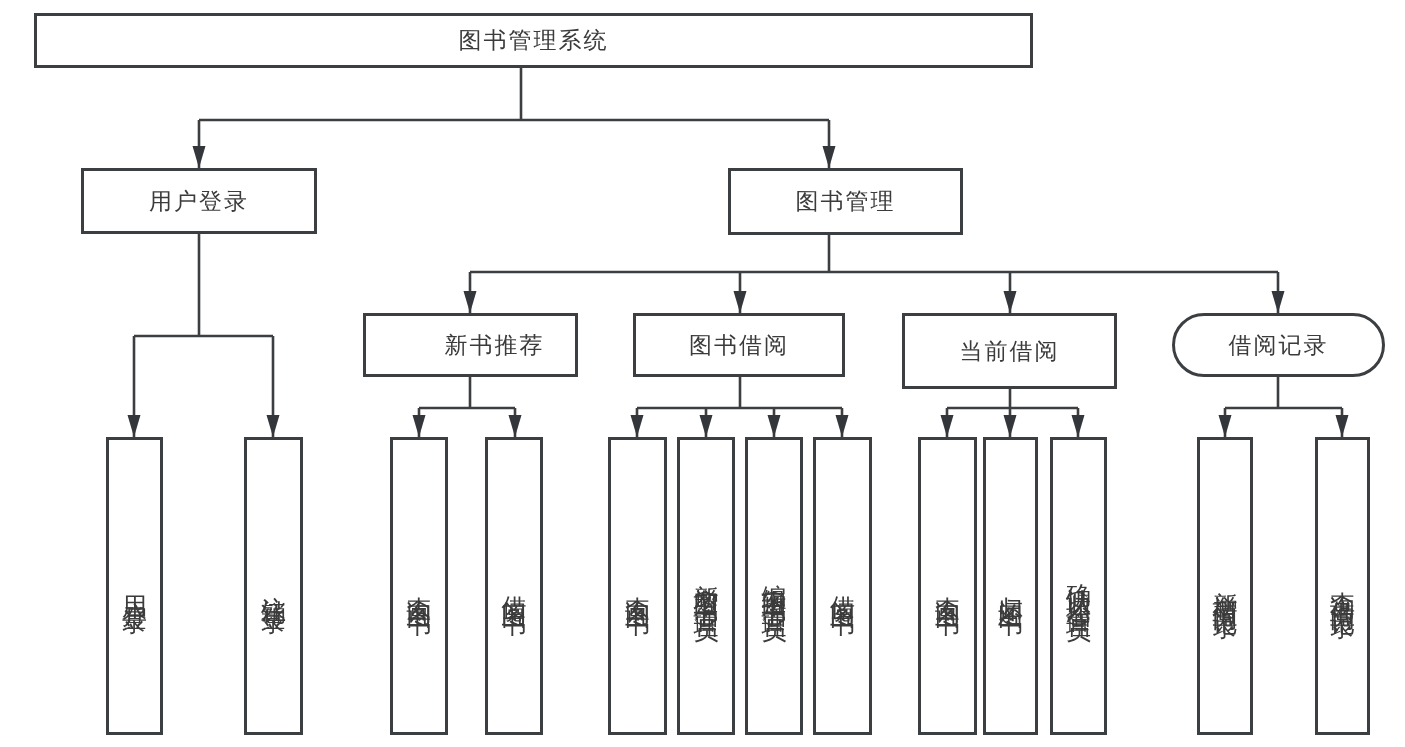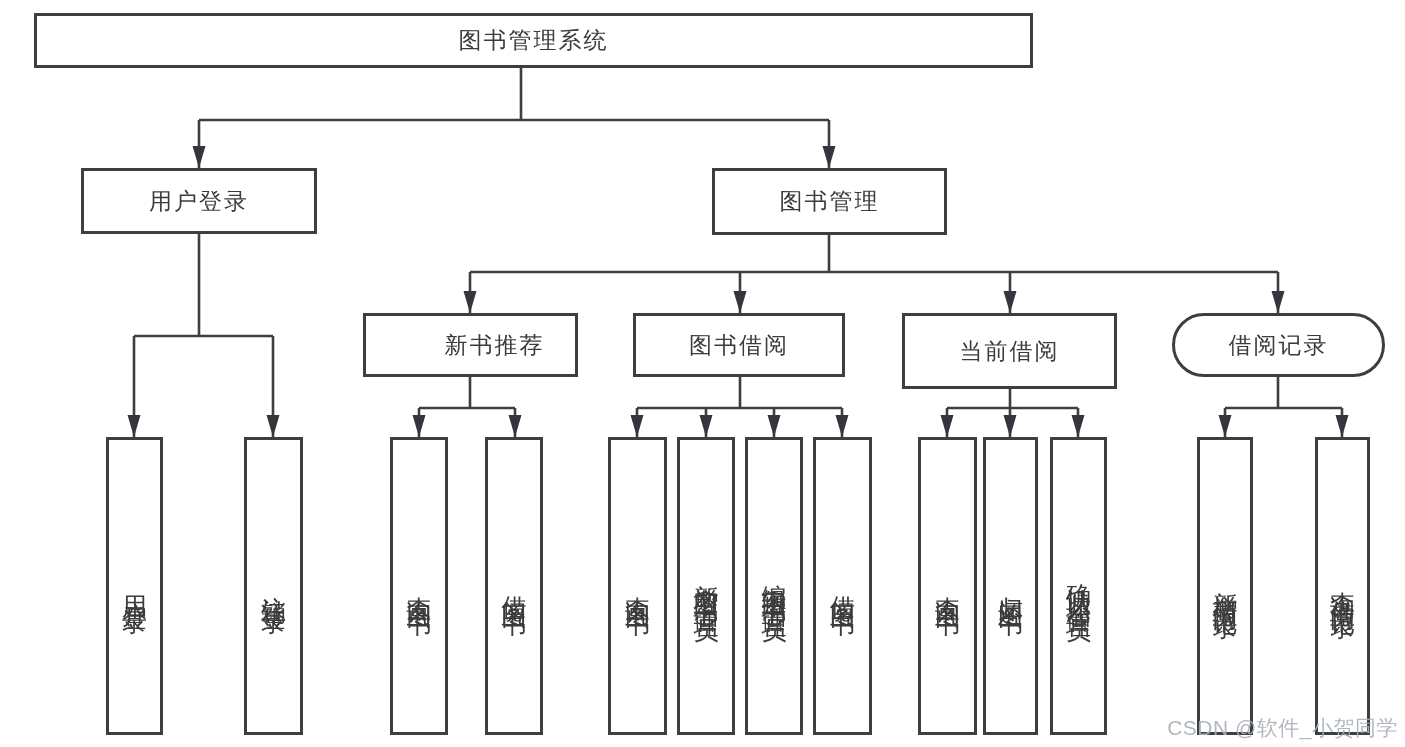--- a/index.html
+++ b/index.html
@@ -84,21 +84,21 @@
       <polygon points="1225,437 1218.5,415 1231.5,415"></polygon>
       <polygon points="1342,437 1335.5,415 1348.5,415"></polygon>
     </svg>
   <div id="nodes-layer">
       <div class="box" style="left: 22px; top: 13px; width: 999px; height: 55px; margin-left: 12px;">
         <span class="lbl">图书管理系统</span>
       </div>
       <div class="box" style="left: 81px; top: 168px; width: 236px; height: 66px;">
         <span class="lbl">用户登录</span>
       </div>
-      <div class="box" style="left: 712px; top: 168px; width: 235px; height: 67px;">
+      <div class="box" style="left: 728px; top: 168px; width: 235px; height: 67px;">
         <span class="lbl">图书管理</span>
       </div>
       <div class="box" style="left: 363px; top: 313px; width: 215px; height: 64px; padding-left: 48px;">
         <span class="lbl">新书推荐</span>
       </div>
       <div class="box" style="left: 633px; top: 313px; width: 212px; height: 64px;">
         <span class="lbl">图书借阅</span>
       </div>
       <div class="box" style="left: 902px; top: 313px; width: 215px; height: 76px;">
         <span class="lbl">当前借阅</span>
@@ -139,14 +139,13 @@
       <div class="box vertical" style="left: 1050px; top: 437px; width: 57px; height: 298px;">
         <span class="lbl">确认归还（管理员）</span>
       </div>
       <div class="box vertical" style="left: 1197px; top: 437px; width: 56px; height: 298px;">
         <span class="lbl">新增借阅记录</span>
       </div>
       <div class="box vertical" style="left: 1315px; top: 437px; width: 55px; height: 298px;">
         <span class="lbl">查询借阅记录</span>
       </div>
     </div>
-  <div class="watermark">CSDN @软件_小贺同学</div>
 </div>
 
 </body></html>

